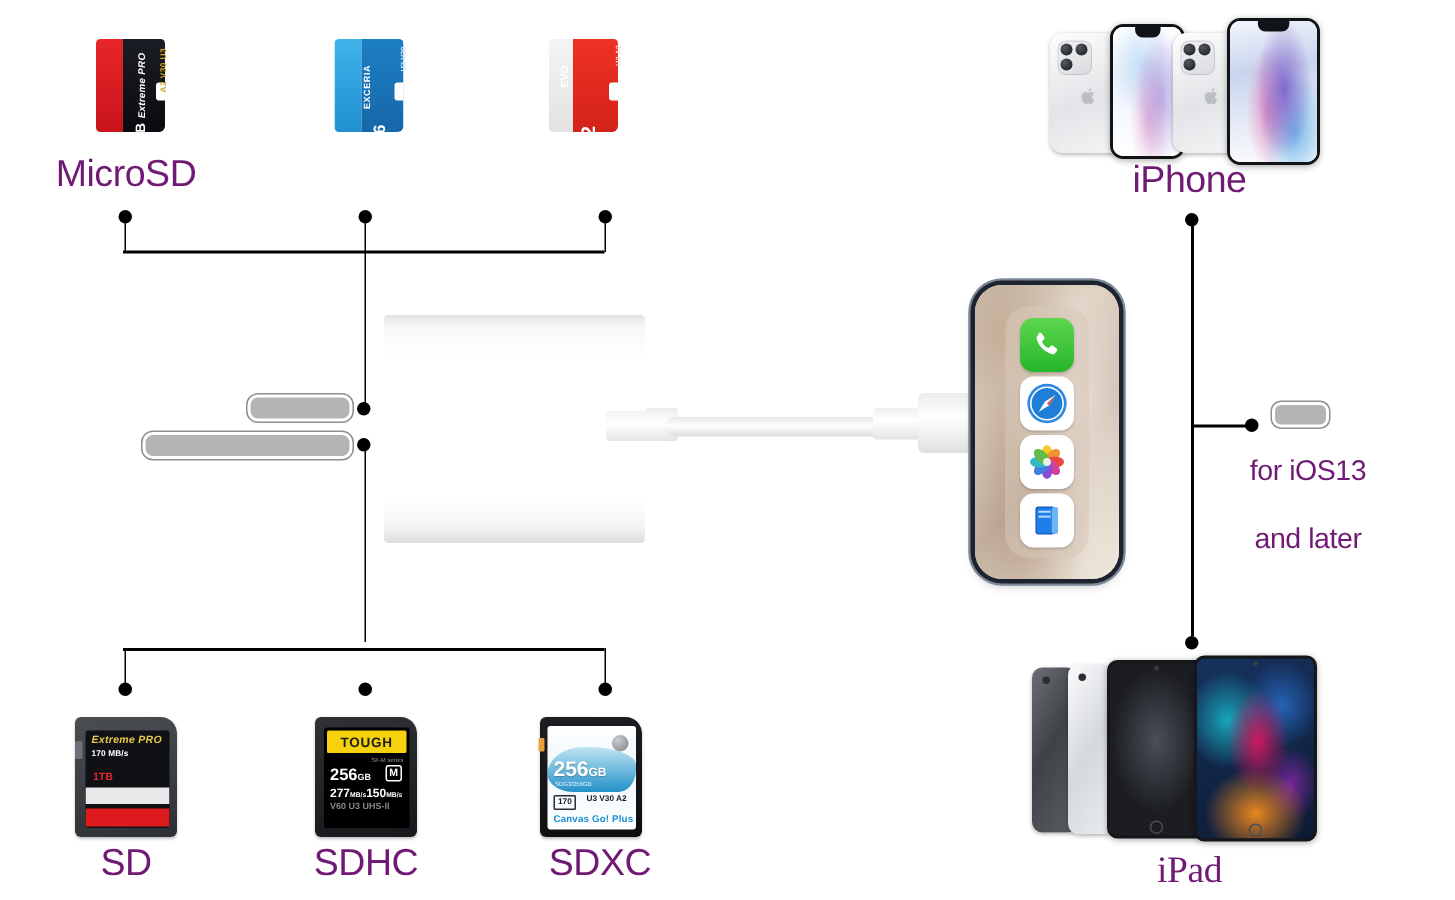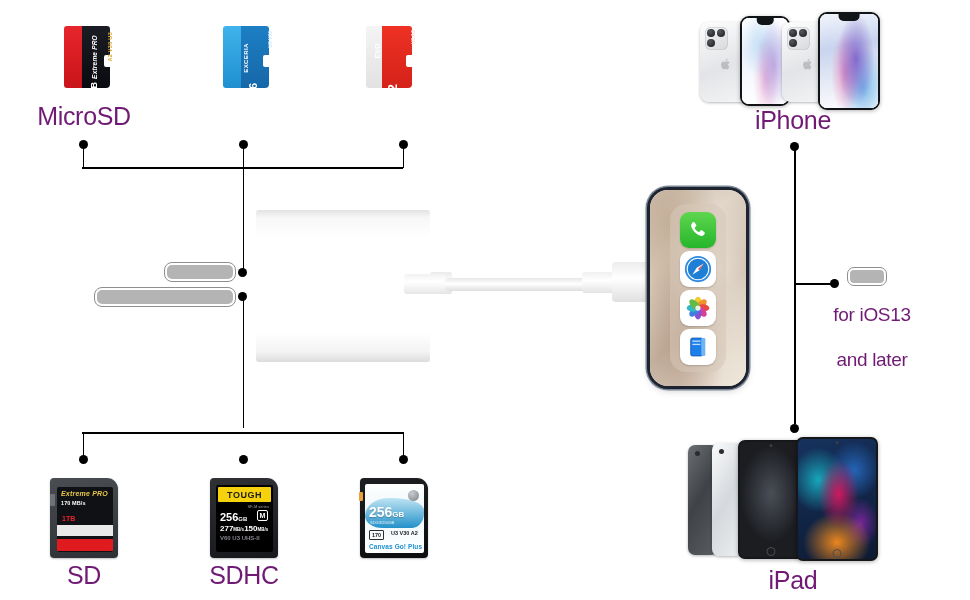--- a/index.html
+++ b/index.html
@@ -526,20 +526,21 @@
       <div class="cap"><span style="font-size:14px;">256</span><span>GB</span></div>
       <div class="pn">SDG3/256GB</div>
       <div class="speedbox"><span>170</span></div>
       <div class="marks">U3 V30 A2</div>
       <div class="brandline">Canvas Go! Plus</div>
     </div>
   </div>
 
   <div class="label" style="left:38px;  top:563px; width:92px;">SD</div>
   <div class="label" style="left:198px; top:563px; width:92px;">SDHC</div>
+  <div class="label" style="left:350px; top:563px; width:100px;">SDXC</div>
 
   <div id="iphone-group">
     <div class="ip ip-back" style="left:0px;  top:18px; width:52px; height:80px;">
       <div class="ip-cam">
           <i></i>
           <i></i>
           <i></i>
         </div>
       <svg class="ip-logo" viewBox="0 0 24 28" aria-hidden="true">
         <path d="M17 15c0-3 2.4-4.4 2.5-4.5-1.4-2-3.5-2.3-4.3-2.3-1.8-.2-3.5 1.1-4.4 1.1s-2.3-1.1-3.8-1C5 8.4 3.2 9.5 2.2 11.3c-2 3.5-.5 8.7 1.4 11.6.9 1.4 2 3 3.5 2.9 1.4-.1 1.9-.9 3.6-.9s2.2.9 3.7.9 2.5-1.4 3.4-2.8c1.1-1.6 1.5-3.2 1.6-3.3-.1 0-3.4-1.3-3.4-5.7zM14.3 6c.8-1 1.3-2.3 1.2-3.7-1.1.1-2.5.8-3.3 1.7-.7.8-1.4 2.2-1.2 3.5 1.2.1 2.5-.6 3.3-1.5z" fill="#8c8f94"></path>
@@ -590,15 +591,15 @@
       <div class="pad-screen pad-dark"></div>
       <div class="pad-topcam"></div>
       <div class="pad-home"></div>
     </div>
     <div class="pad pad-front" style="left:108px; top:0px; width:82px; height:124px;">
       <div class="pad-screen pad-color"></div>
       <div class="pad-topcam"></div>
       <div class="pad-home"></div>
     </div>
   </div>
-  <div class="label" style="left:745px; top:568px; width:96px;">iPad</div>
+  <div class="label" style="left:745px; top:568px; width:96px;font-family:Liberation Serif, serif;">iPad</div>
 
 </div>
 
 </body></html>

